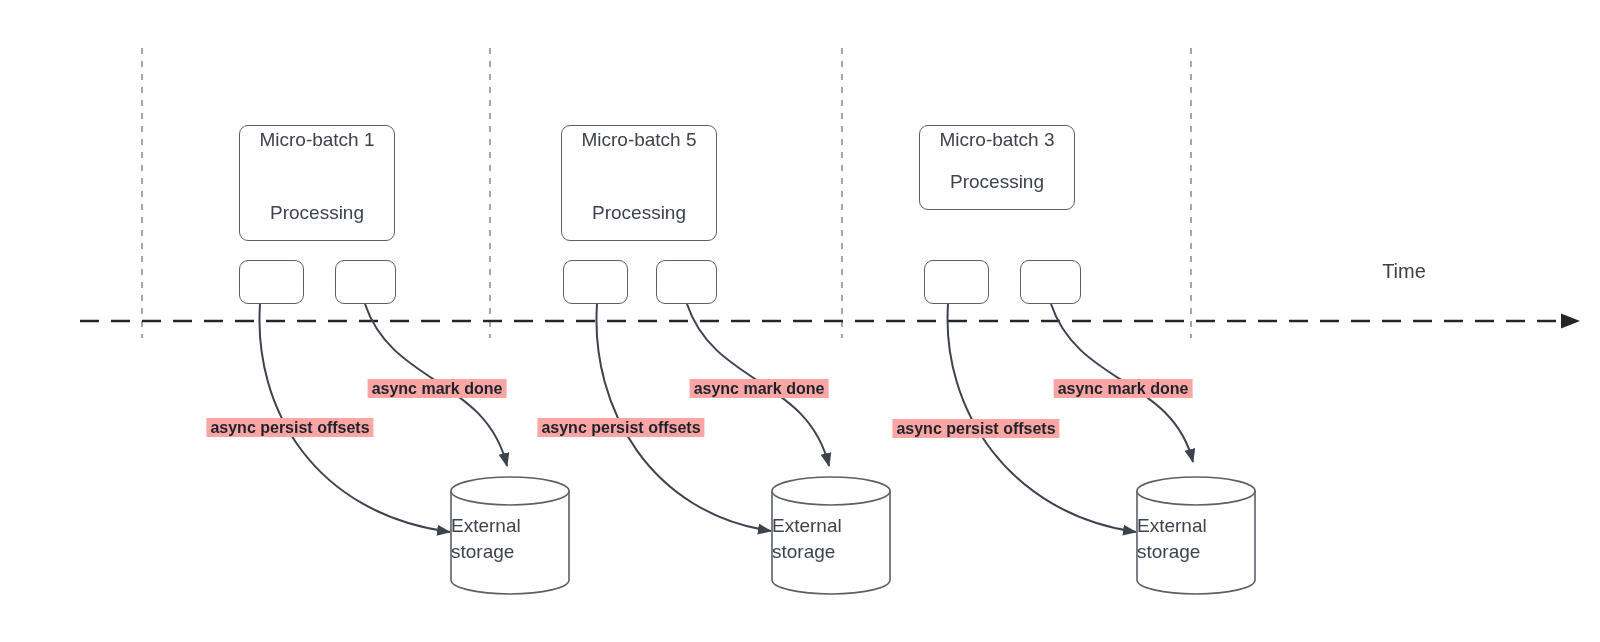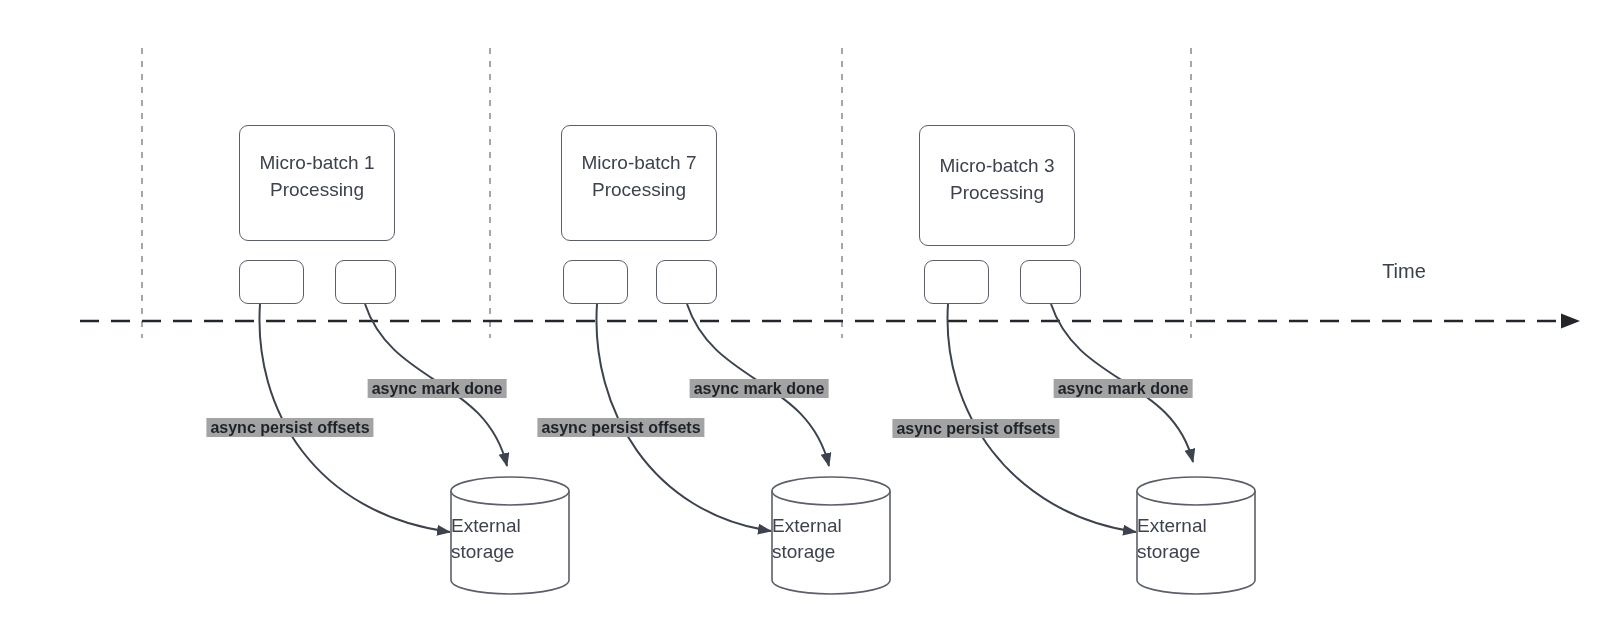--- a/index.html
+++ b/index.html
@@ -3,30 +3,30 @@
 <meta charset="utf-8">
 <style>
   html,body{margin:0;padding:0;background:#ffffff;}
   .canvas{
     position:relative;width:1600px;height:642px;background:#ffffff;
     font-family:"Liberation Sans",sans-serif;overflow:hidden;
   }
   svg.layer{position:absolute;left:0;top:0;width:1600px;height:642px;}
   .shape-box{
     position:absolute;background:#ffffff;border:1.6px solid #5b6068;border-radius:9px;
-    display:flex;flex-direction:column;align-items:center;justify-content:center;
+    display:flex;flex-direction:column;align-items:center;justify-content:space-between;
     text-align:center;color:#3d434d;font-size:19px;line-height:27px;
     padding-bottom:14px;box-sizing:border-box;
   }
   .task-box{
     position:absolute;background:#ffffff;border:1.6px solid #5b6068;border-radius:9px;
     box-sizing:border-box;
   }
   .flow-label{
-    position:absolute;transform:translateX(-50%);background:#a3a3a3;padding:0 4px;
+    position:absolute;transform:translateX(-50%);background:#fca5a5;padding:0 4px;
     font-size:16px;font-weight:bold;color:#1e232a;white-space:nowrap;line-height:19px;text-align:center;
   }
   .storage-text{
     position:absolute;color:#3d434d;font-size:19px;line-height:26px;
   }
   .time-label{
     position:absolute;transform:translateX(-50%);font-size:20px;color:#3a4049;
     white-space:nowrap;
     margin-left:19px;
   }
@@ -83,33 +83,33 @@
   <div class="task-box" style="left:239px;top:260px;width:65px;height:44px"></div>
   <div class="task-box" style="left:335px;top:260px;width:61px;height:44px"></div>
   <div class="flow-label" style="left:290px;top:418px">async persist offsets</div>
   <div class="flow-label" style="left:437px;top:379px">async mark done</div>
   <div class="storage-text" style="left:451px;top:513px;width:118px">
     <div>External</div>
     <div>storage</div>
   </div>
 
   <div class="shape-box" style="left:561px;top:125px;width:156px;height:116px">
-    <span>Micro-batch 7</span>
+    <span>Micro-batch 5</span>
     <span>Processing</span>
   </div>
   <div class="task-box" style="left:563px;top:260px;width:65px;height:44px"></div>
   <div class="task-box" style="left:656px;top:260px;width:61px;height:44px"></div>
   <div class="flow-label" style="left:621px;top:418px">async persist offsets</div>
   <div class="flow-label" style="left:759px;top:379px">async mark done</div>
   <div class="storage-text" style="left:772px;top:513px;width:118px">
     <div>External</div>
     <div>storage</div>
   </div>
 
-  <div class="shape-box" style="left:919px;top:125px;width:156px;height:121px">
+  <div class="shape-box" style="left:919px;top:125px;width:156px;height:85px">
     <span>Micro-batch 3</span>
     <span>Processing</span>
   </div>
   <div class="task-box" style="left:924px;top:260px;width:65px;height:44px"></div>
   <div class="task-box" style="left:1020px;top:260px;width:61px;height:44px"></div>
   <div class="flow-label" style="left:976px;top:419px">async persist offsets</div>
   <div class="flow-label" style="left:1123px;top:379px">async mark done</div>
   <div class="storage-text" style="left:1137px;top:513px;width:118px">
     <div>External</div>
     <div>storage</div>

